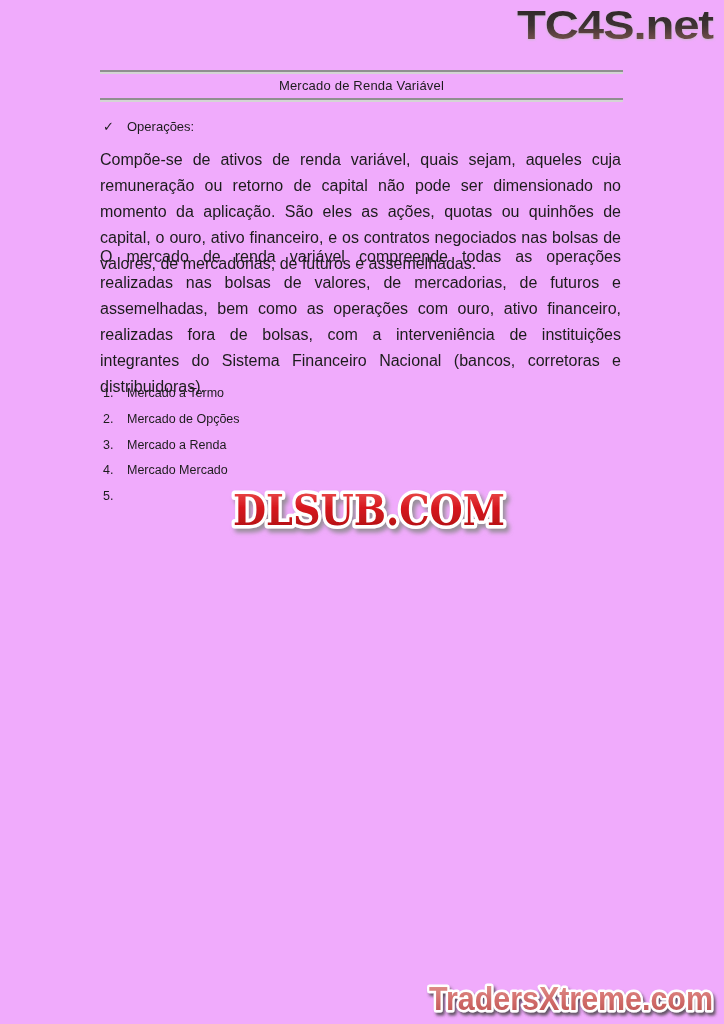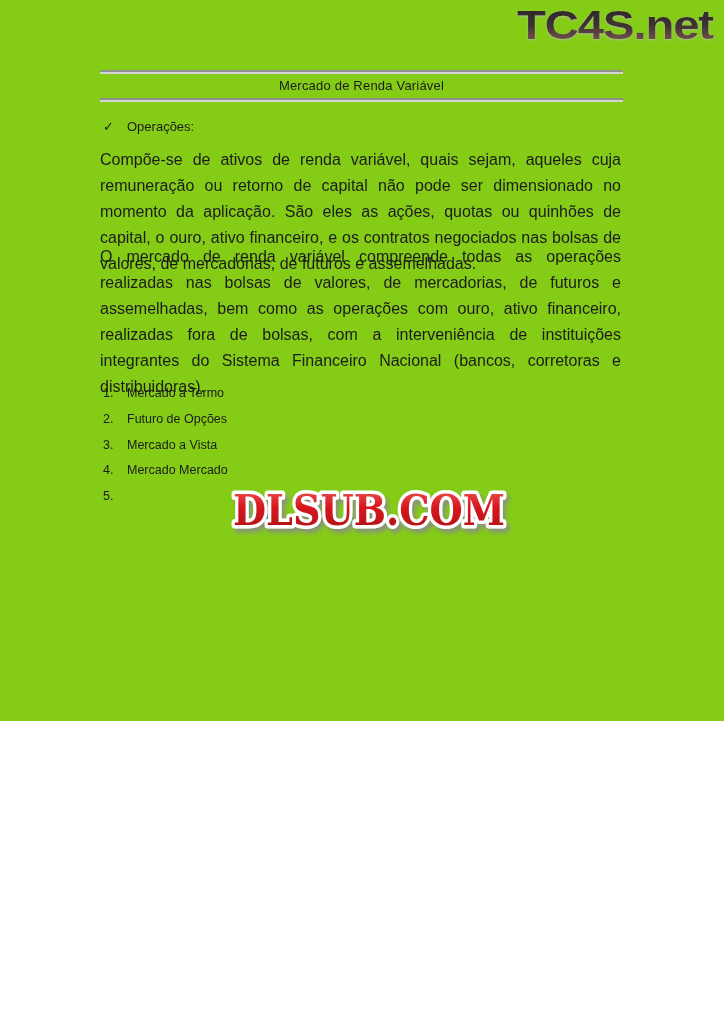--- a/index.html
+++ b/index.html
@@ -1,21 +1,21 @@
 <!DOCTYPE html>
 <html><head>
 <meta charset="utf-8">
 <style>
   html, body { margin: 0; padding: 0; background: #ffffff; }
   .page {
     position: relative;
     width: 724px;
-    height: 721px;
+    height: 1024px;
     margin: 0 auto;
-    background: #84cc16;
+    background: #f0abfc;
     overflow: hidden;
     font-family: "Liberation Sans", sans-serif;
     color: #1c1c1c;
   }
 
   
   .wm-top { position: absolute; top: 0px; right: 5px; }
 
   
   .doc-header { position: absolute; left: 100px; top: 70px; width: 523px; }
@@ -92,25 +92,25 @@
 
   <div class="para para-2">O mercado de renda variável compreende todas as operações realizadas nas bolsas de valores, de mercadorias, de futuros e assemelhadas, bem como as operações com ouro, ativo financeiro, realizadas fora de bolsas, com a interveniência de instituições integrantes do Sistema Financeiro Nacional (bancos, corretoras e distribuidoras).</div>
 
   <div class="num-list">
     <div class="num-item">
       <span class="num">1.</span>
       <span>Mercado a Termo</span>
     </div>
     <div class="num-item">
       <span class="num">2.</span>
-      <span>Futuro de Opções</span>
+      <span>Mercado de Opções</span>
     </div>
     <div class="num-item">
       <span class="num">3.</span>
-      <span>Mercado a Vista</span>
+      <span>Mercado a Renda</span>
     </div>
     <div class="num-item">
       <span class="num">4.</span>
       <span>Mercado Mercado</span>
     </div>
     <div class="num-item">
       <span class="num">5.</span>
     </div>
   </div>
 

